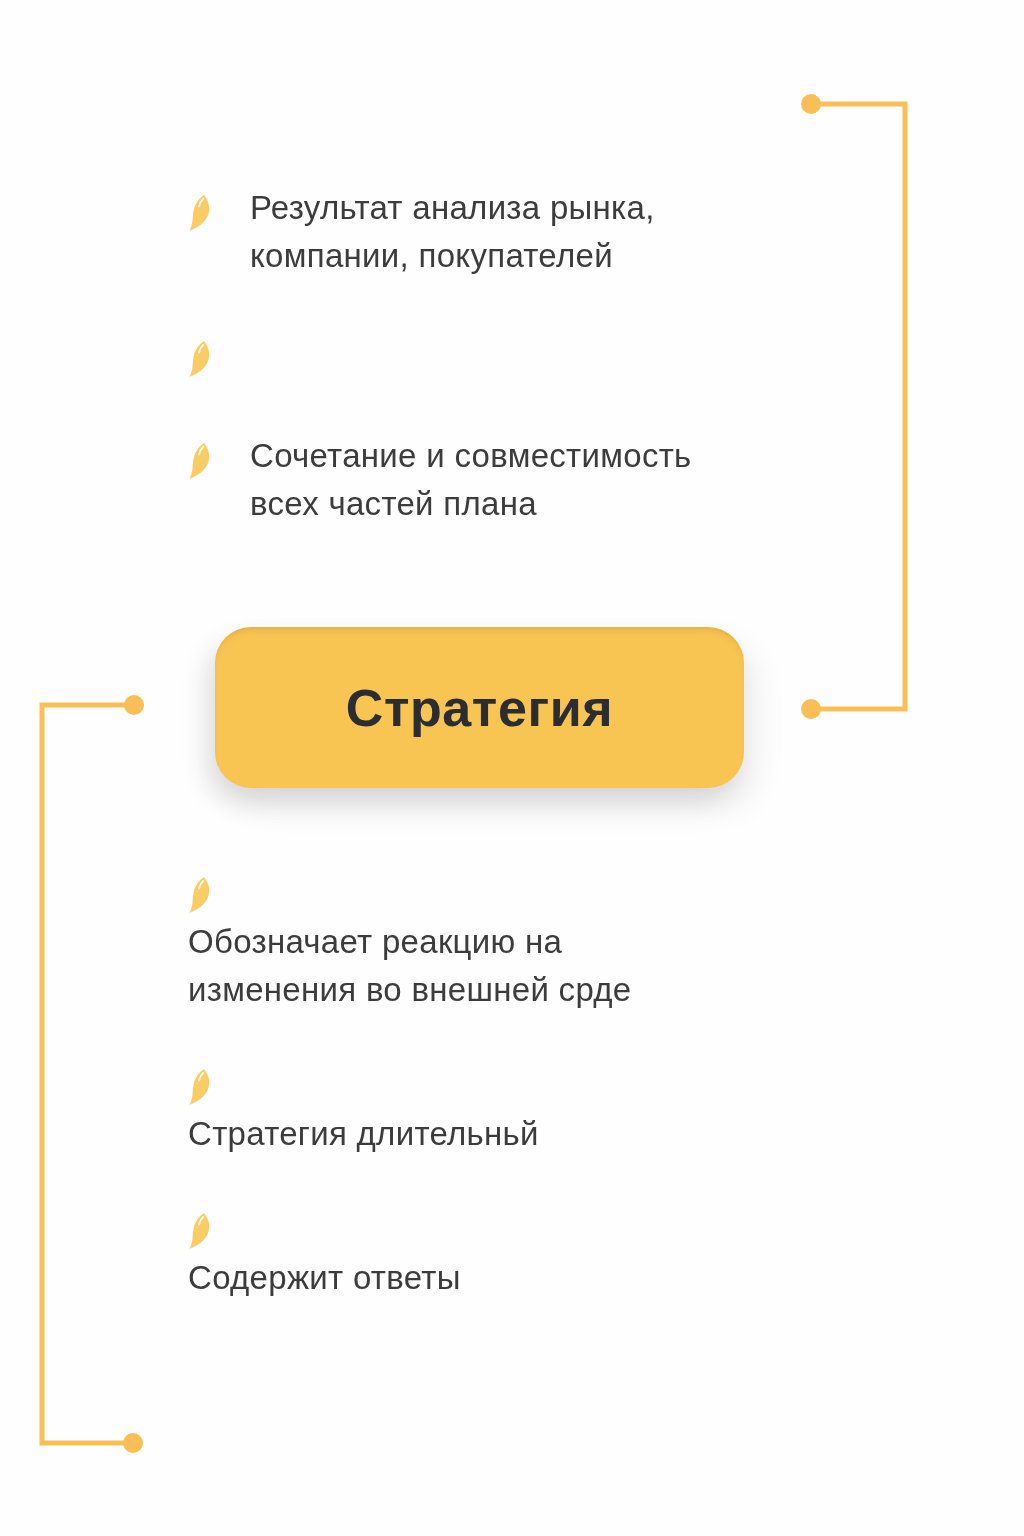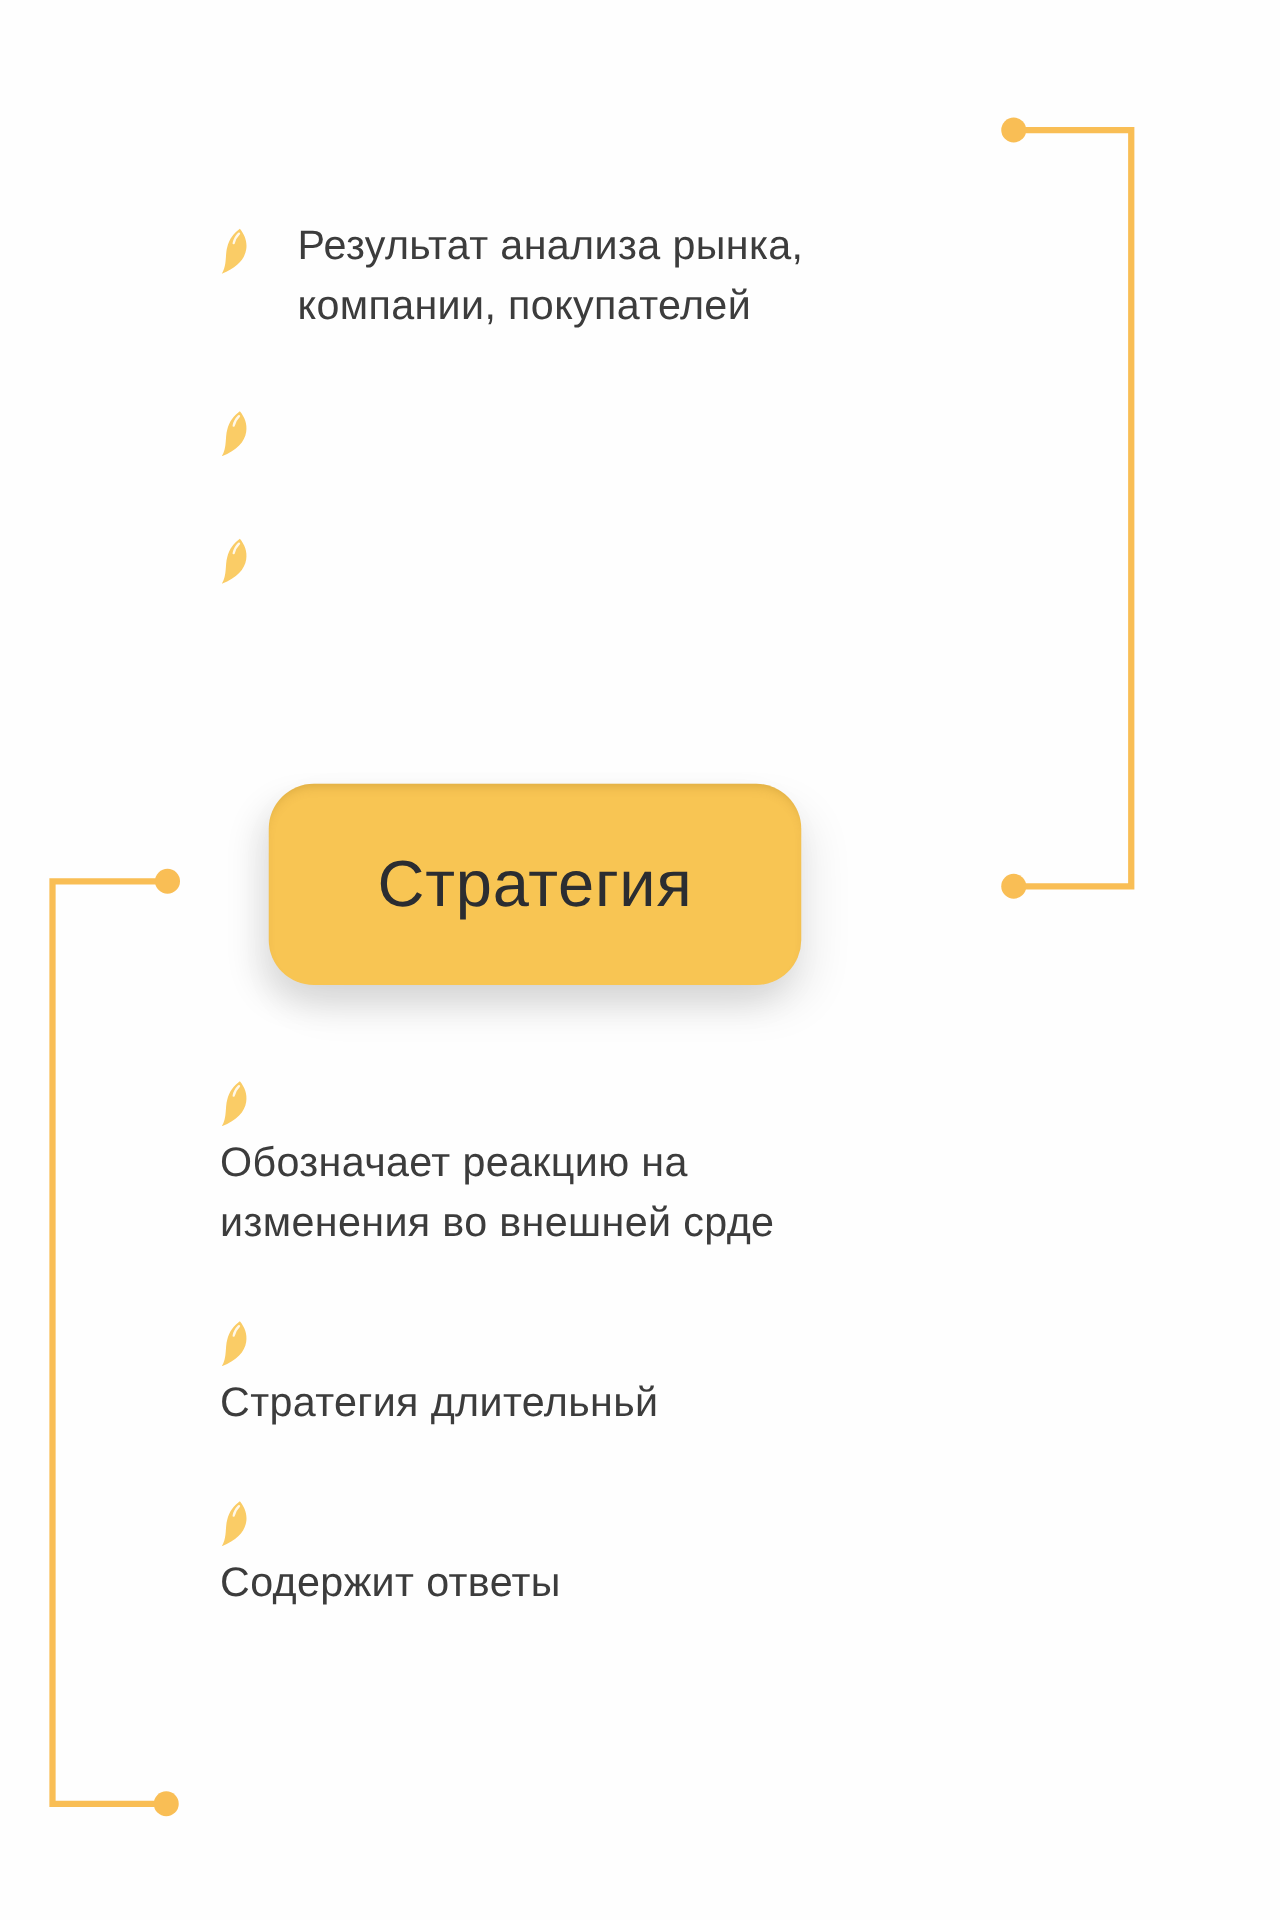--- a/index.html
+++ b/index.html
@@ -34,21 +34,21 @@
     stroke:var(--line-yellow);
     stroke-width:5;
     stroke-linejoin:miter;
   }
   svg.connectors circle{
     fill:var(--line-yellow);
   }
   .list{
     position:absolute;
     left:176px;
-    margin:0;
+    margin:12px;
     padding:0;
     list-style:none;
     width:720px;
   }
   .list.top{ top:172px; }
   .list.bottom{ top:854px; }
   .list li{
     display:flex;
     align-items:flex-start;
   }
@@ -75,29 +75,29 @@
     font-size:33px;
     line-height:48px;
     letter-spacing:.3px;
     color:var(--body-text);
     font-weight:400;
   }
   .badge{
     position:absolute;
     left:215px;
     top:627px;
-    width:426px;
+    width:529px;
     height:161px;
     background:var(--accent-yellow);
     border-radius:36px;
     display:flex;
     align-items:center;
     justify-content:center;
     font-size:52px;
-    font-weight:400;
+    font-weight:700;
     letter-spacing:.6px;
     color:var(--title-text);
     box-shadow:-10px 14px 26px rgba(0,0,0,.10),
                10px 18px 34px rgba(0,0,0,.08),
                inset 0 6px 10px -6px rgba(120,80,0,.30);
   }
 </style>
 </head>
 <body>
 
@@ -140,20 +140,21 @@
             <use href="#leaf"></use>
           </svg>
         </span>
     </li>
     <li>
       <span class="leaf">
           <svg viewBox="0 0 36 52">
             <use href="#leaf"></use>
           </svg>
         </span>
+      <span class="item-text"><span>Сочетание и совместимость</span><br><span>всех частей плана</span></span>
     </li>
   </ul>
 
   <div class="badge">Стратегия</div>
 
   <ul class="list bottom">
     <li>
       <span class="leaf">
           <svg viewBox="0 0 36 52">
             <use href="#leaf"></use>

